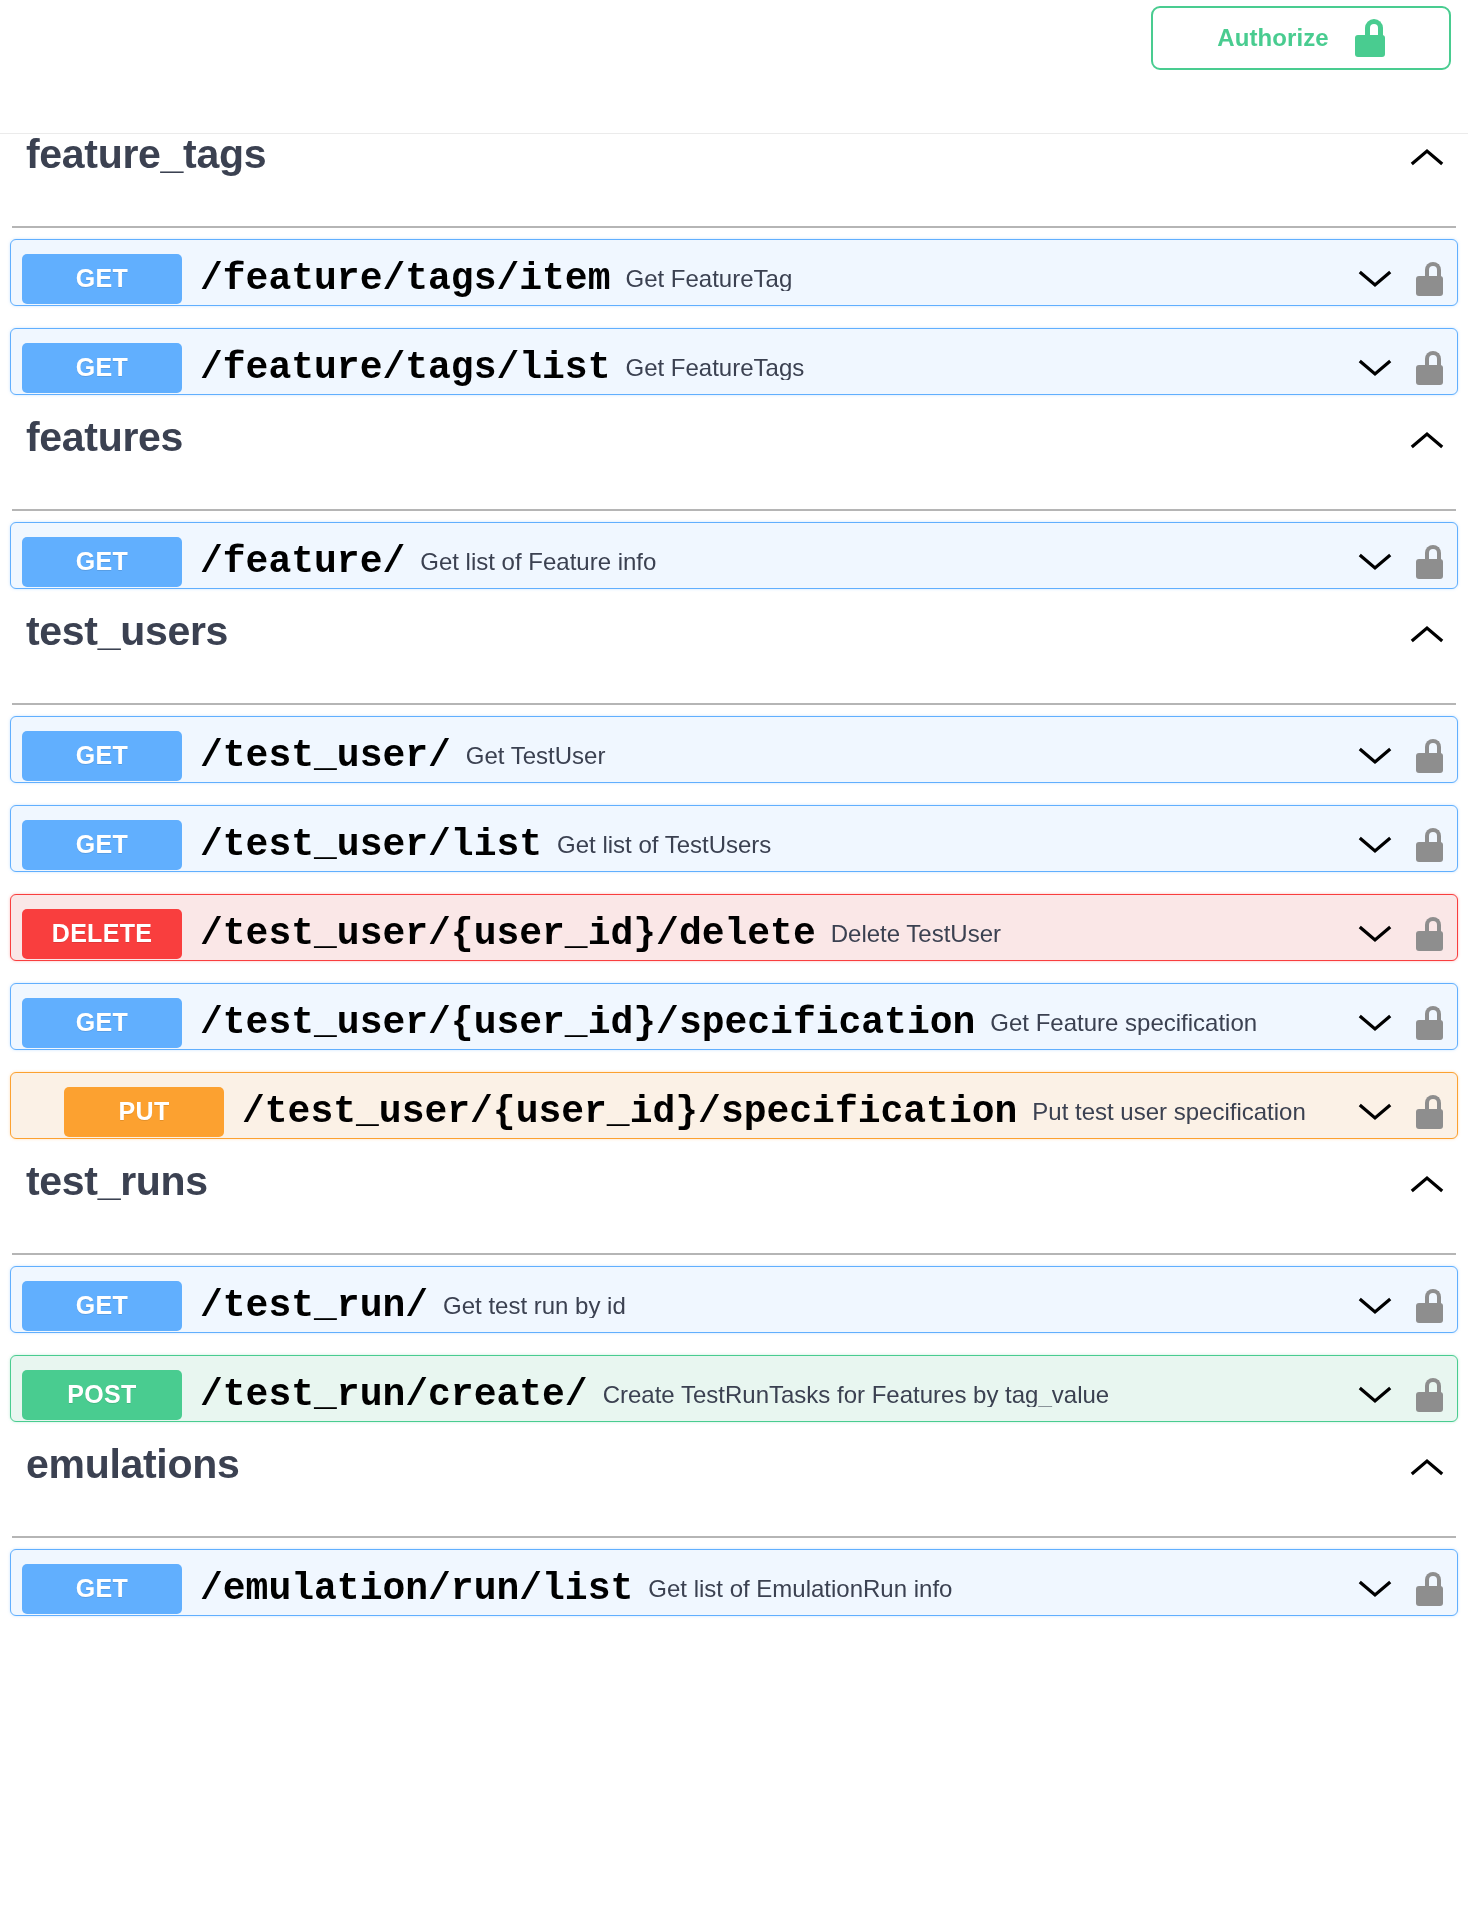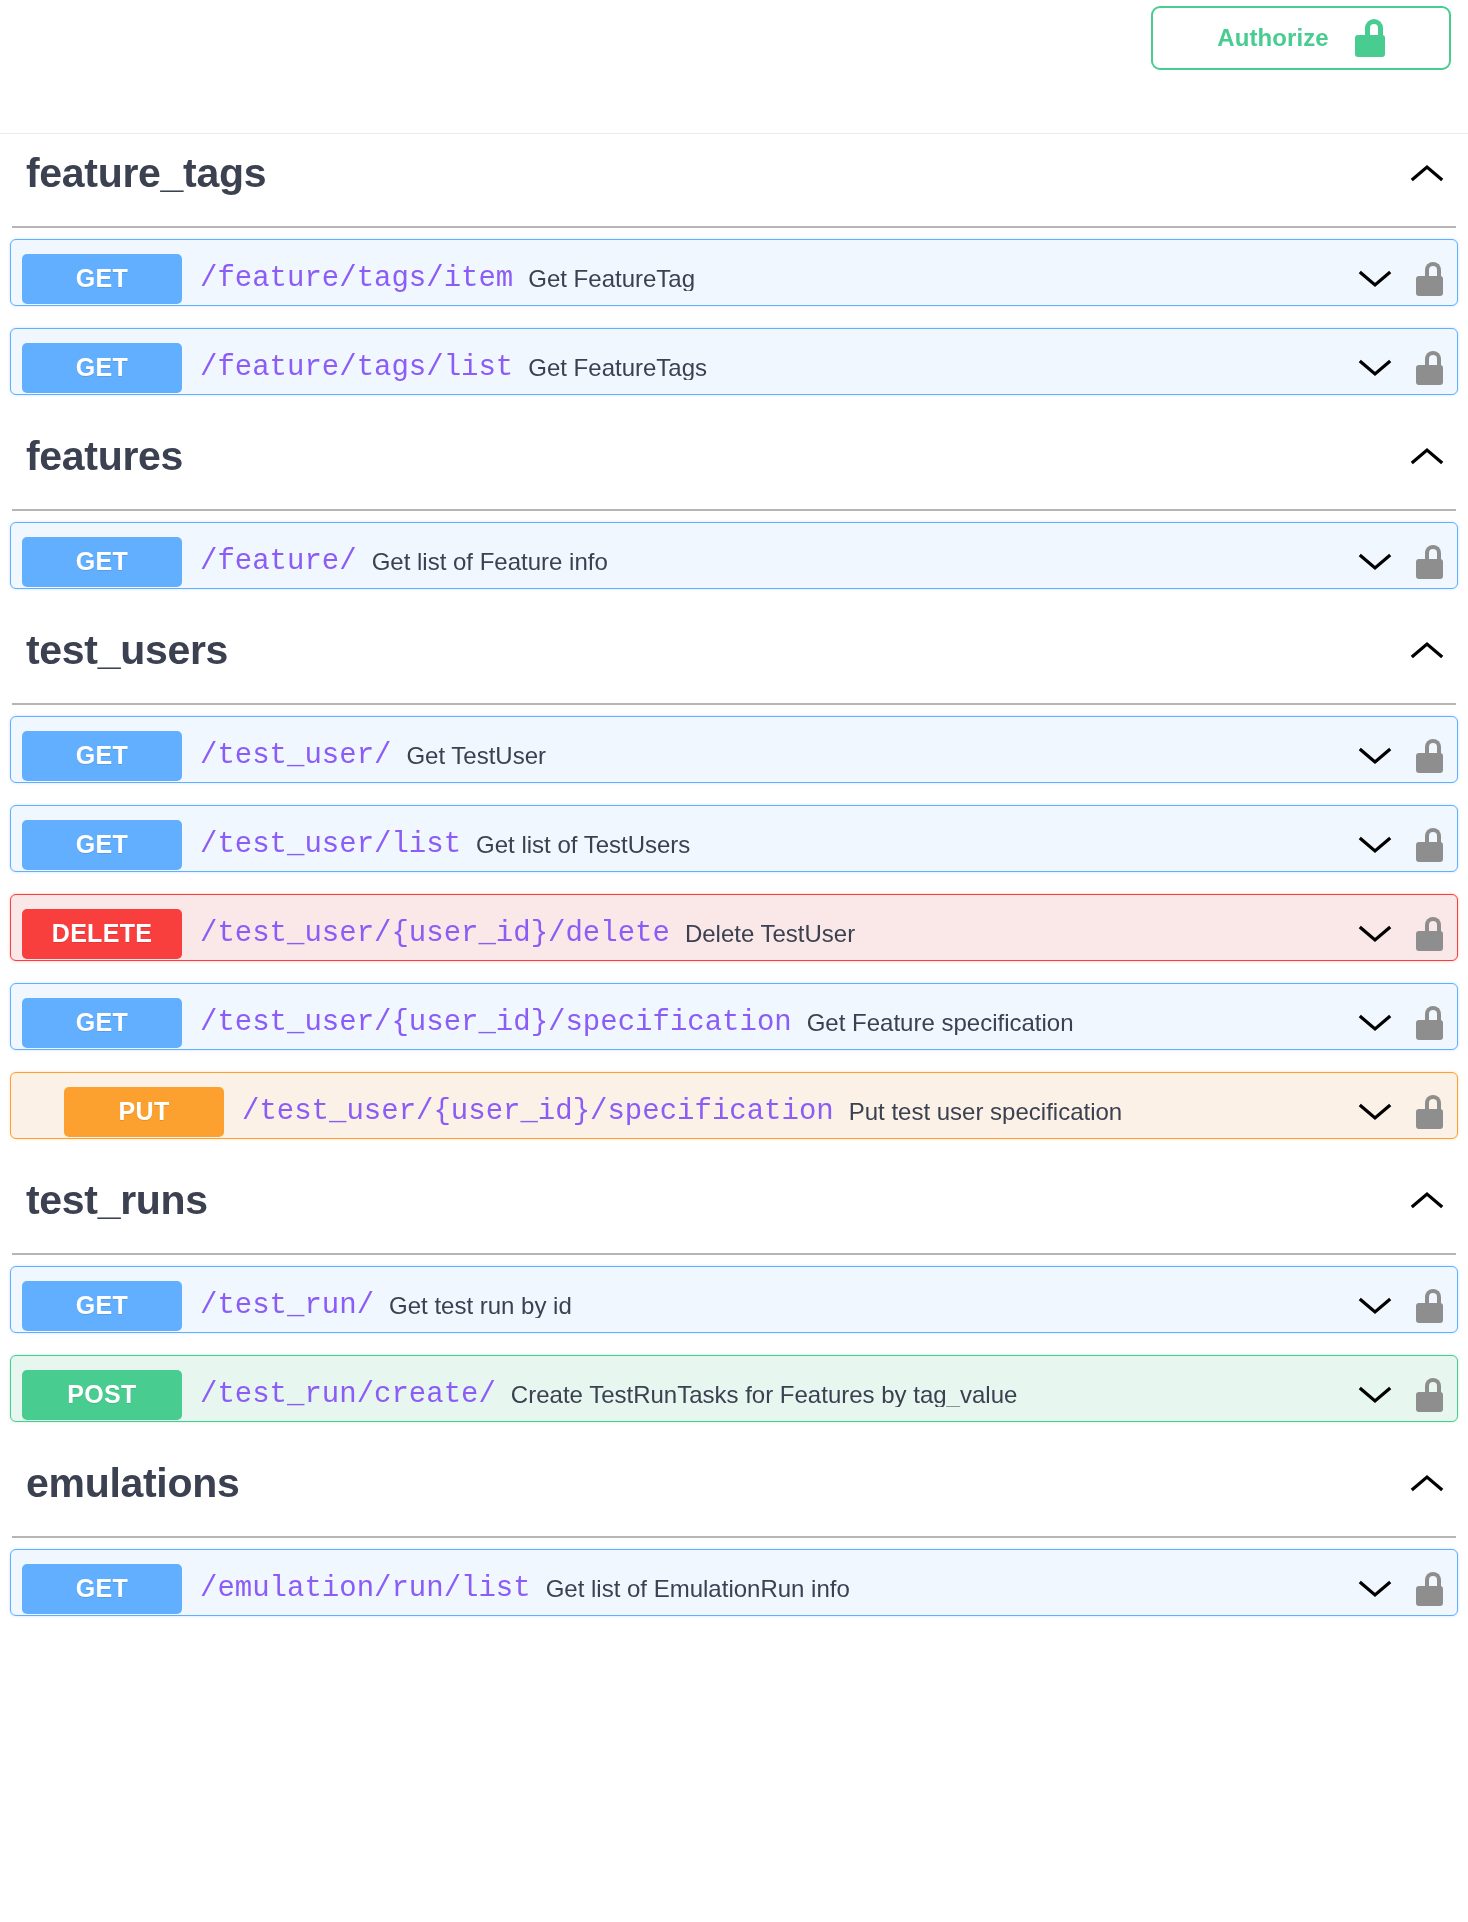--- a/index.html
+++ b/index.html
@@ -85,21 +85,21 @@
 
   
   .content { padding:0 10px; }
 
   
   .tag-section { }
 
   .tag-header {
     position:relative;
     display:flex;
-    align-items:center;
+    align-items:flex-start;
     height:78px;
     padding:0 8px 0 16px;
     cursor:pointer;
   }
   .tag-title {
     font-size:41px;
     font-weight:bold;
     color:#3b4151;
     letter-spacing:-0.3px;
     line-height:1;
@@ -157,23 +157,23 @@
     line-height:1;
   }
   .method.get    { background:#61affe; }
   .method.post   { background:#49cc90; }
   .method.put    { background:#fca130;margin-left:42px; }
   .method.delete { background:#f93e3e; }
 
   .op-path {
     margin-left:18px;
     font-family:"Liberation Mono", monospace;
-    font-size:29px;
-    font-weight:normal;
-    color:#8b5cf6;
+    font-size:38px;
+    font-weight:bold;
+    color:#000000;
     white-space:nowrap;
     line-height:1;
   }
 
   .op-summary {
     margin-left:15px;
     font-size:24px;
     color:#3b4151;
     white-space:nowrap;
     line-height:1;

